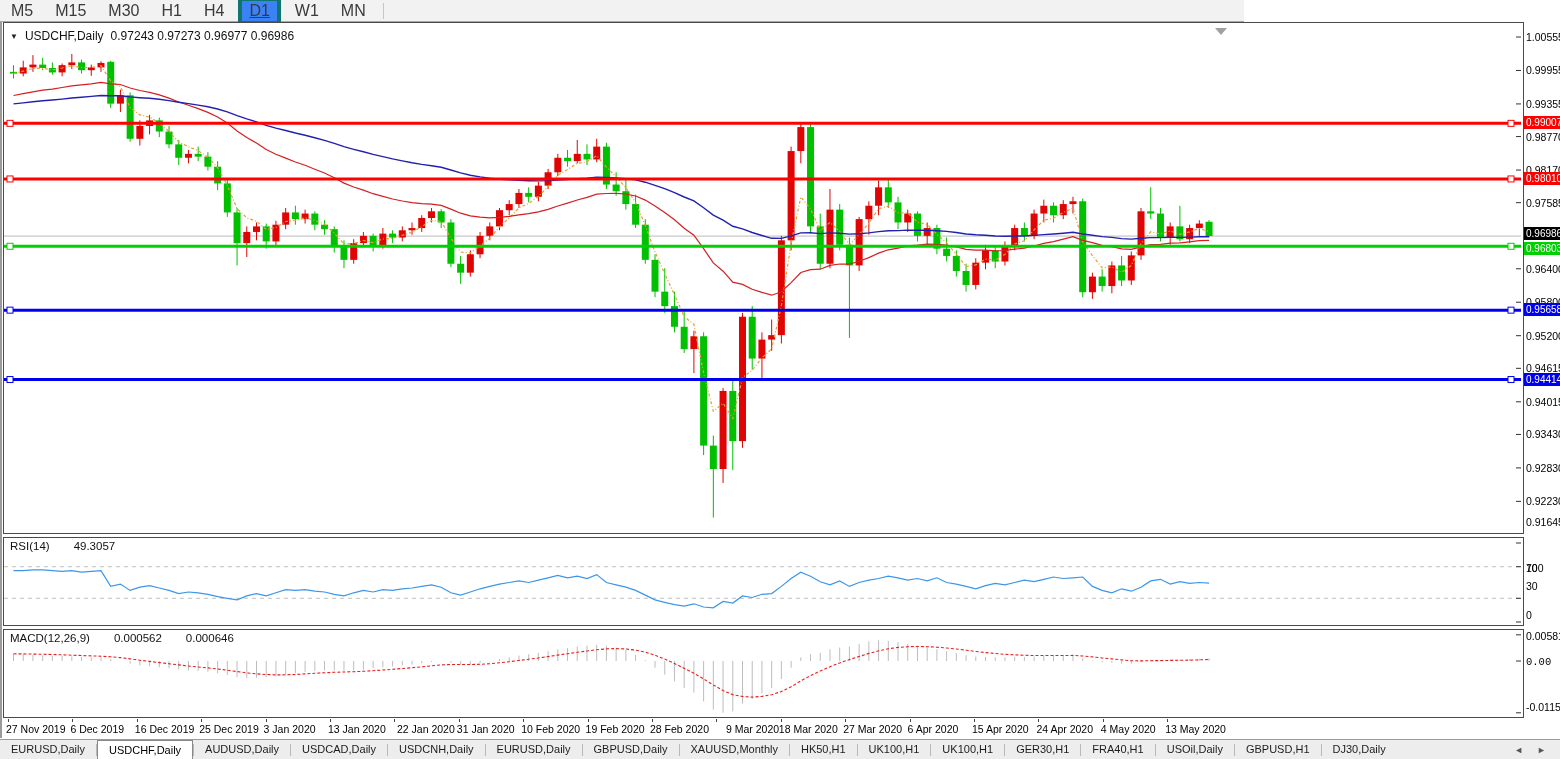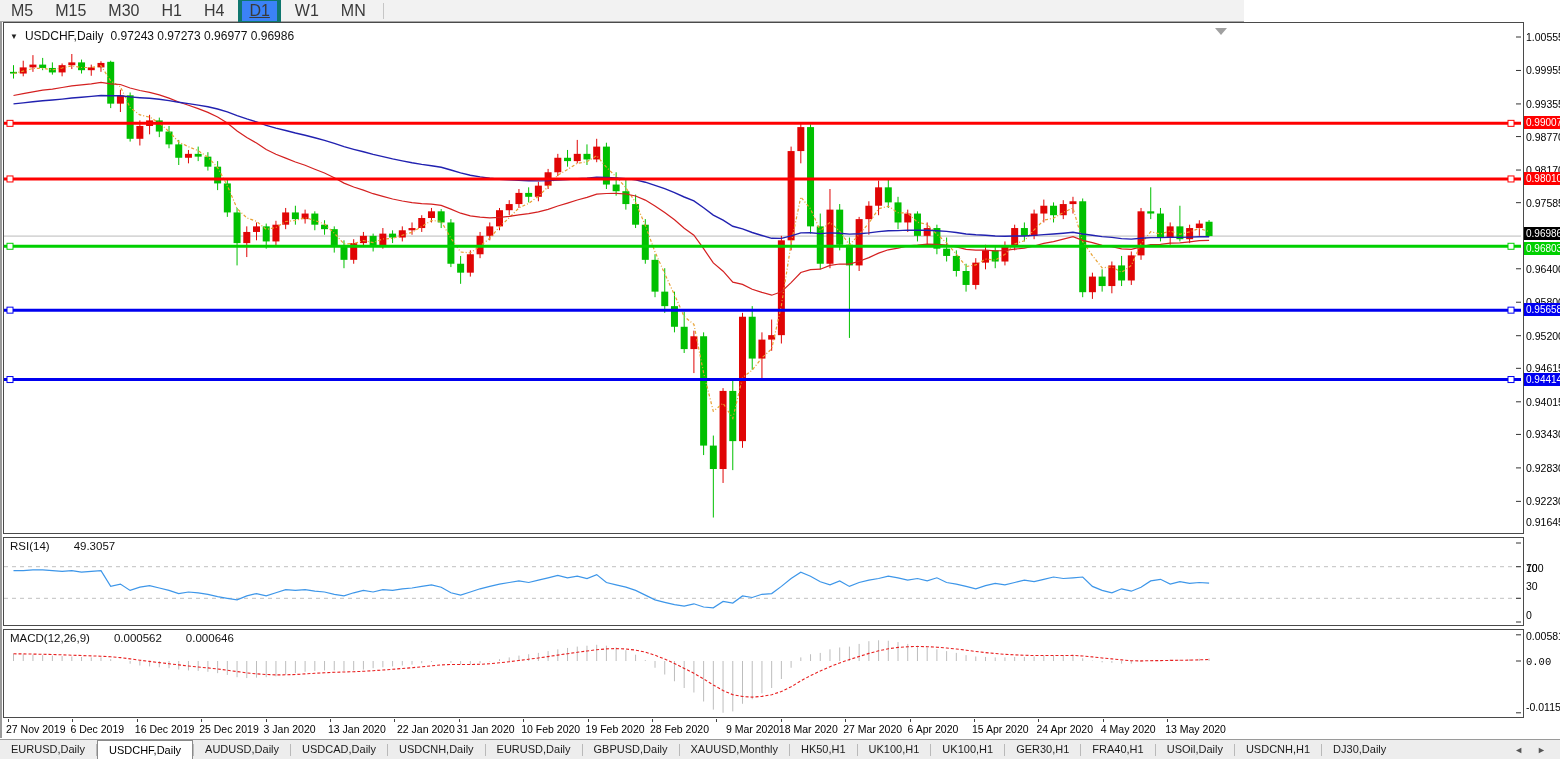--- a/index.html
+++ b/index.html
@@ -609,21 +609,21 @@
       <div class="tab">UK100,H1</div>
       <div class="tab-sep"></div>
       <div class="tab">UK100,H1</div>
       <div class="tab-sep"></div>
       <div class="tab">GER30,H1</div>
       <div class="tab-sep"></div>
       <div class="tab">FRA40,H1</div>
       <div class="tab-sep"></div>
       <div class="tab">USOil,Daily</div>
       <div class="tab-sep"></div>
-      <div class="tab">USDCNH,H1</div>
+      <div class="tab">GBPUSD,H1</div>
       <div class="tab-sep"></div>
       <div class="tab">DJ30,Daily</div>
       <div id="tab-arrows">
         <div>◄</div>
         <div>►</div>
       </div>
     </div>
 </div>
 
 </body></html>

